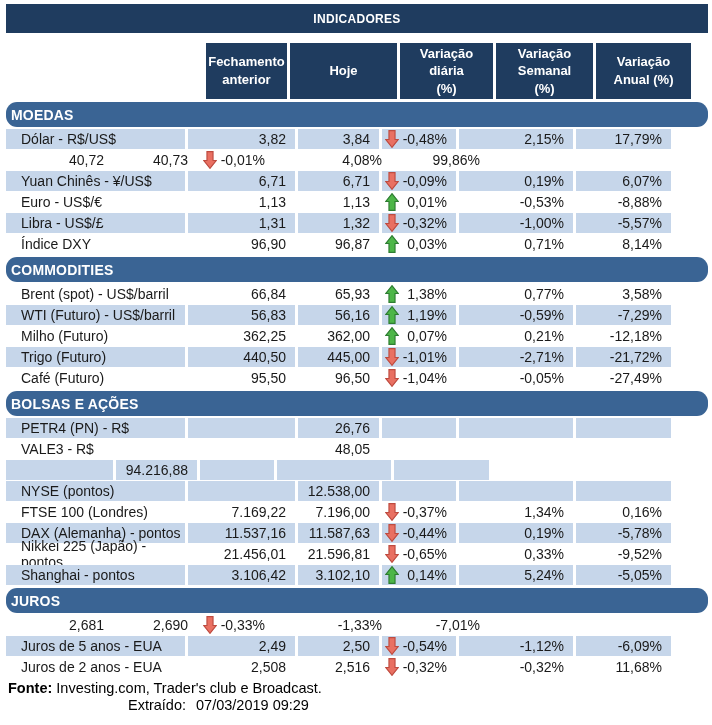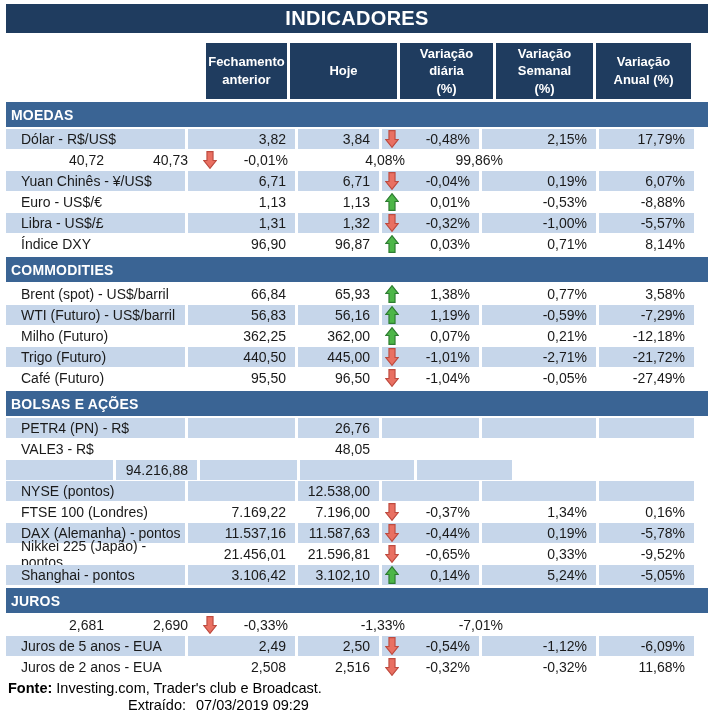--- a/index.html
+++ b/index.html
@@ -13,55 +13,55 @@
     width:712px;
     font-family:"Liberation Sans", sans-serif;
     color:var(--text);
     -webkit-font-smoothing:antialiased;
   }
   .sheet{padding:4px 4px 6px 6px;width:702px;}
 
   
   .title-bar{
     width:702px;height:29px;background:var(--navy);
-    color:#fff;font-weight:bold;font-size:20px;letter-spacing:.3px;
+    color:#fff;font-weight:bold;font-size:12px;letter-spacing:.3px;
     display:flex;align-items:center;justify-content:center;
   }
 
   
   .header-row{display:flex;column-gap:3px;margin-top:10px;height:56px;}
   .corner{width:197px;flex:none;background:transparent;}
   .hcell{
     flex:none;box-sizing:border-box;background:var(--navy);color:#fff;
     font-weight:bold;font-size:13px;line-height:1.35;text-align:center;
     display:flex;align-items:center;justify-content:center;
     white-space:pre-line;padding:0 1px;
   }
   .w-hoje{width:107px}.w-fech{width:81px}.w-vd{width:93px}.w-vs{width:97px}.w-va{width:95px}
 
   
   .section-band{
     margin-top:3px;margin-bottom:2px;height:25px;width:702px;box-sizing:border-box;
     background:var(--section-blue);color:#fff;font-weight:bold;font-size:14px;
-    display:flex;align-items:center;padding-left:5px;letter-spacing:.2px;
+    display:flex;align-items:center;padding-left:5px;letter-spacing:.2px;border-radius:11px;
   }
 
   
   .row{display:flex;column-gap:3px;height:20px;margin-bottom:1px;}
   .cell{
     flex:none;box-sizing:border-box;background:#fff;
     display:flex;align-items:center;font-size:14px;color:var(--text);
     overflow:visible;
   }
   .row.shaded .cell{background:var(--row-blue);}
   .cell.label{width:179px;padding-left:15px;}
   .cell.num{justify-content:flex-end;padding-right:9px;}
   .cell.hoje{width:107px}
   .cell.fech{width:81px}
-  .cell.vard{width:97px;position:relative;justify-content:flex-end;padding-right:9px;}
+  .cell.vard{width:74px;position:relative;justify-content:flex-end;padding-right:9px;}
   .cell.vars{width:114px}
   .cell.vara{width:95px}
   .trend{
     position:absolute;left:3px;top:50%;transform:translateY(-50%);
     width:14px;height:19px;display:block;z-index:2;
   }
 
   
   .footer{margin-top:3px;font-size:14.5px;color:#000;}
   .footer .line1{padding-left:2px;}
@@ -126,21 +126,21 @@
 
   <div class="row shaded">
     <div class="cell label">Yuan Chinês - ¥/US$</div>
     <div class="cell num hoje">6,71</div>
     <div class="cell num fech">6,71</div>
     <div class="cell vard">
 
       <svg class="trend" viewBox="0 0 12 16" aria-hidden="true">
         <path class="down-path" d="M3.4 0.8 H8.6 V8.4 H11.4 L6 15.2 L0.6 8.4 H3.4 Z" stroke-width="1" fill="#e97062" stroke="#be4b40"></path>
       </svg>
-      <span class="vd-val">-0,04%</span>
+      <span class="vd-val">-0,09%</span>
     </div>
     <div class="cell num vars">0,19%</div>
     <div class="cell num vara">6,07%</div>
   </div>
 
   <div class="row">
     <div class="cell label">Euro - US$/€</div>
     <div class="cell num hoje">1,13</div>
     <div class="cell num fech">1,13</div>
     <div class="cell vard">

